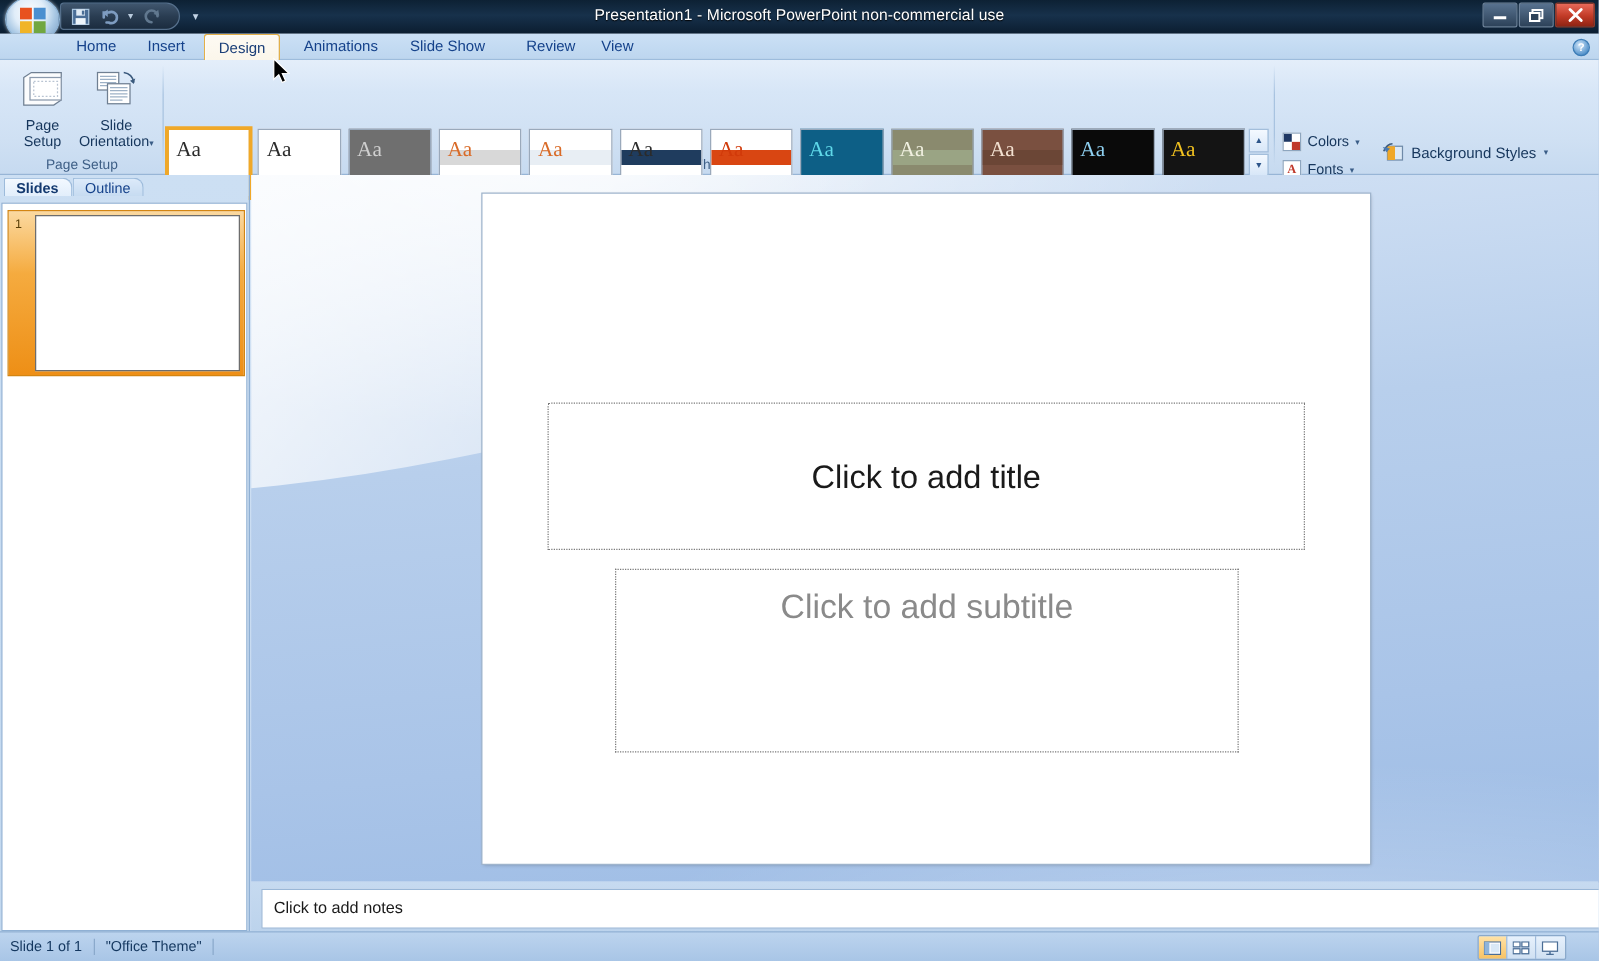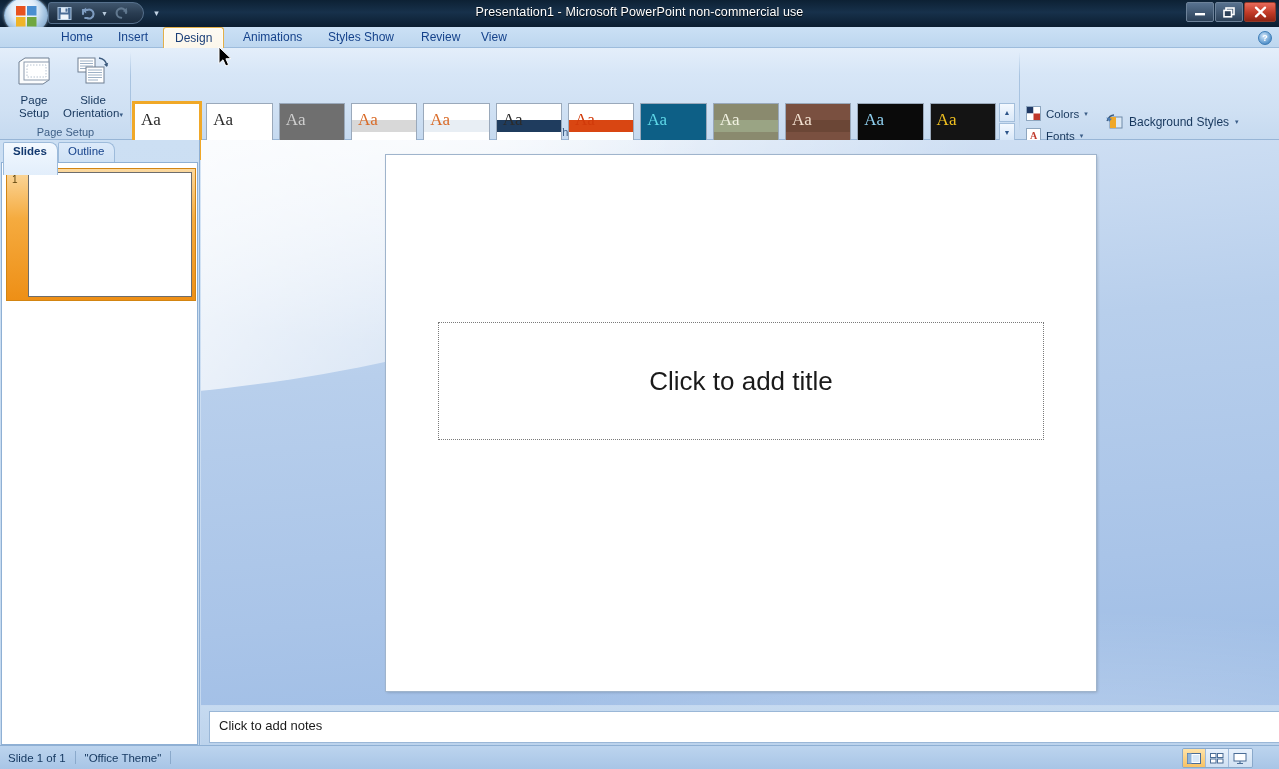--- a/index.html
+++ b/index.html
@@ -176,21 +176,21 @@
   }
 
   
   .leftpane {
     position: absolute; left: 0; top: 140px; width: 200px; height: 605px;
     background: linear-gradient(180deg,#ccdff3 0%,#c2d8ef 100%);
     border-right: 1px solid #8fb0d4;
   }
   .pane-tabs { position: absolute; top: 2px; left: 3px; height: 19px; }
   .pane-tab {
-    position: absolute; top: 0; height: 33px; padding: 2px 10px 0 9px;
+    position: absolute; top: 0; height: 15px; padding: 2px 10px 0 9px;
     font-size: 11.5px; color: #15428b;
     background: linear-gradient(180deg,#dceafa 0%,#c6dbf1 100%);
     border: 1px solid #9dbbdb; border-bottom: none;
     border-radius: 2px 8px 0 0;
   }
   .pane-tab.active {
     background: linear-gradient(180deg,#f3f9ff 0%,#e2eefb 100%);
     font-weight: bold; color: #13396f; z-index: 2;
   }
   .pane-body {
@@ -365,21 +365,21 @@
         </svg>
       </div>
     </div>
   </div>
 
   <div class="tabstrip">
     <div class="tab" style="left:50px;">Home</div>
     <div class="tab" style="left:107px;">Insert</div>
     <div class="tab active" style="left:163px;">Design</div>
     <div class="tab" style="left:232px;">Animations</div>
-    <div class="tab" style="left:317px;">Styles Show</div>
+    <div class="tab" style="left:317px;">Slide Show</div>
     <div class="tab" style="left:410px;">Review</div>
     <div class="tab" style="left:470px;">View</div>
     <div class="help-icon">?</div>
   </div>
 
   <div class="ribbon">
 
     <div class="rgroup" style="left:0; width:131px;">
       <div class="bigbtn" style="left:4px;">
         <span class="glyph">
@@ -635,20 +635,21 @@
         <div class="slide-num">1</div>
         <div class="slide-thumb"></div>
       </div>
     </div>
   </div>
 
   <div class="workspace">
     <div class="aurora"></div>
     <div class="slide-canvas">
       <div class="ph ph-title">Click to add title</div>
+      <div class="ph ph-sub">Click to add subtitle</div>
     </div>
   </div>
 
   <div class="notes-wrap">
     <div class="notes">Click to add notes</div>
     <div class="notes-scroll">
       <span>▲</span>
       <span>▼</span>
     </div>
   </div>

